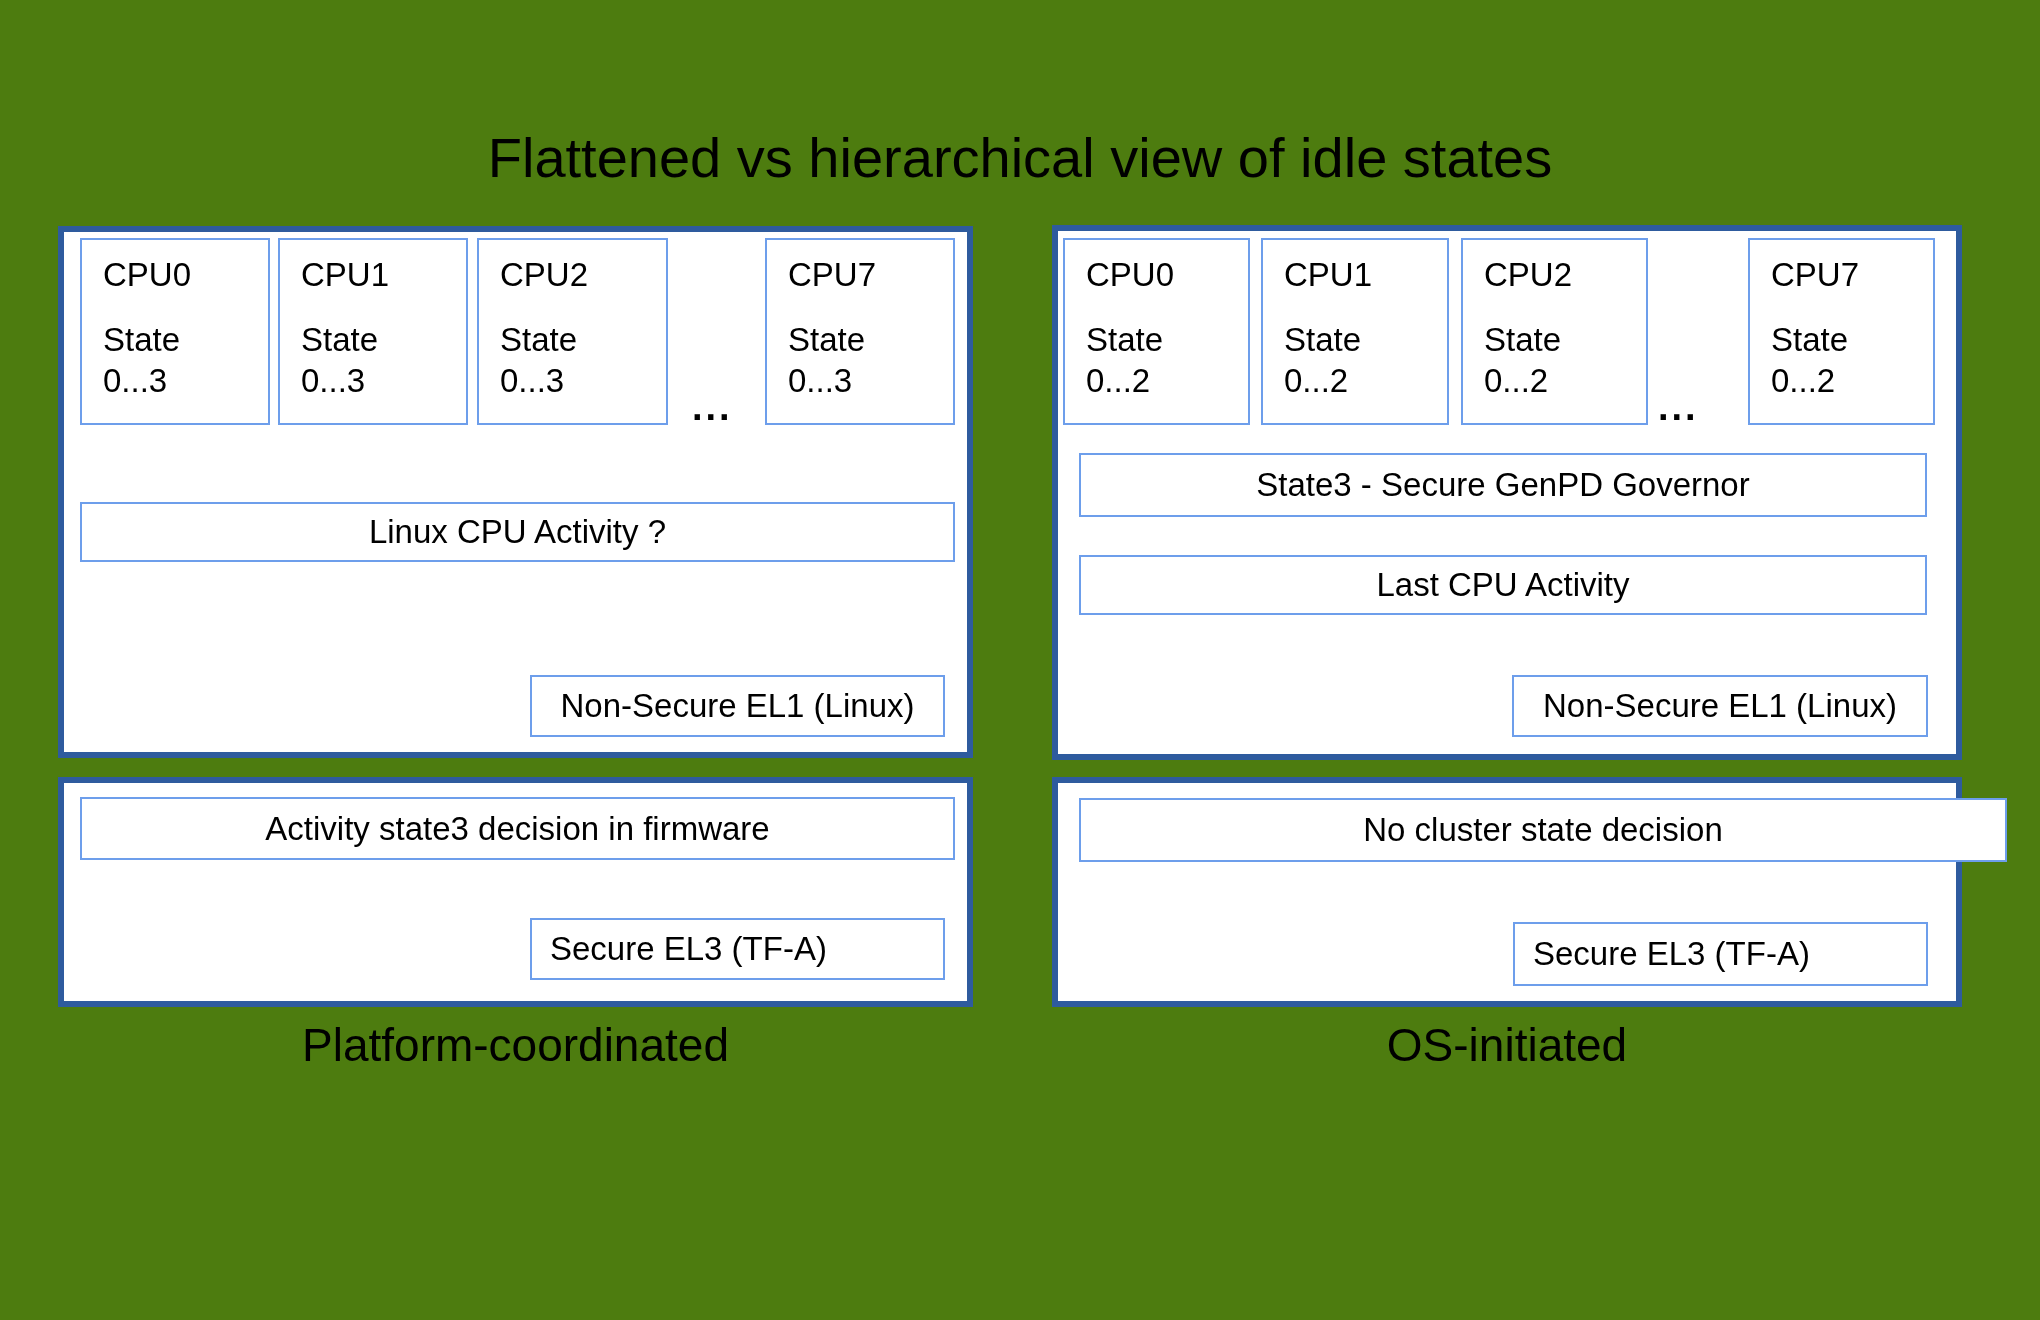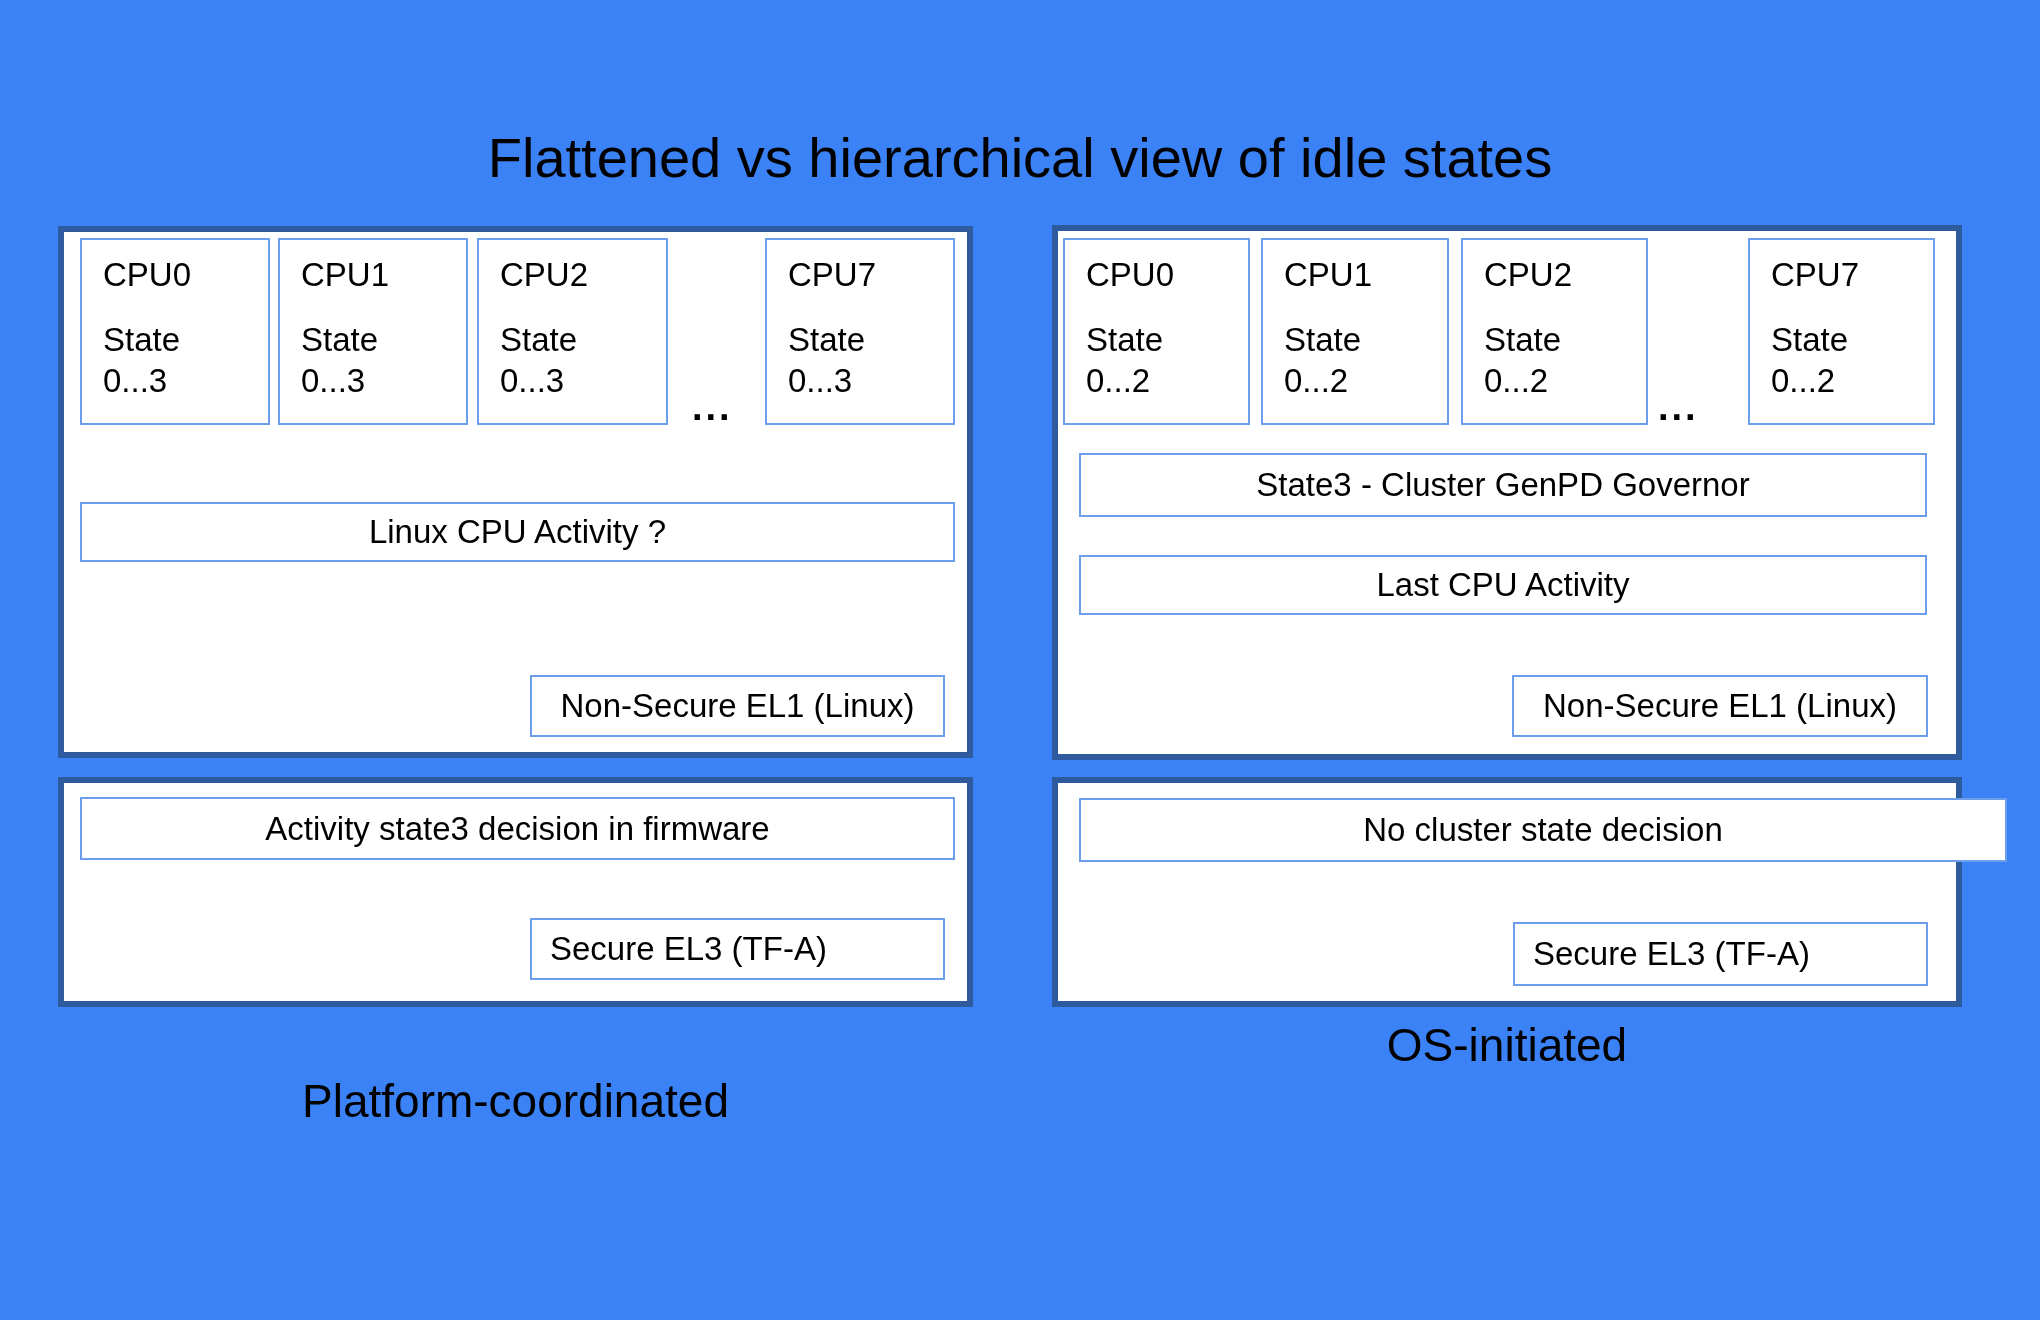--- a/index.html
+++ b/index.html
@@ -1,17 +1,17 @@
 <!DOCTYPE html>
 <html><head>
 <meta charset="utf-8">
 <style>
   html,body{margin:0;padding:0;background:#ffffff;}
   #page{
-    position:relative;width:2040px;height:1320px;background:#3b82f6;
+    position:relative;width:2040px;height:1320px;background:#4d7c0f;
     font-family:"Liberation Sans","DejaVu Sans",sans-serif;color:#000;
     overflow:hidden;
   }
   .abs{position:absolute;box-sizing:border-box;}
   .title{
     left:0;top:126px;width:2040px;text-align:center;
     font-size:56px;line-height:1.15;color:#000;
   }
   .panel{
     border:6px solid #2e5b9e;background:#ffffff;
@@ -75,21 +75,21 @@
   </div>
 
   <div class="abs bar" style="left:80px;top:502px;width:875px;height:60px;">Linux CPU Activity ?</div>
 
   <div class="abs bar" style="left:530px;top:675px;width:415px;height:62px;">Non-Secure EL1 (Linux)</div>
 
   <div class="abs panel" style="left:58px;top:777px;width:915px;height:230px;"></div>
   <div class="abs bar" style="left:80px;top:797px;width:875px;height:63px;">Activity state3 decision in firmware</div>
   <div class="abs bar left-align" style="left:530px;top:918px;width:415px;height:62px;">Secure EL3 (TF-A)</div>
 
-  <div class="abs caption" style="left:58px;top:1076px;width:915px;">Platform-coordinated</div>
+  <div class="abs caption" style="left:58px;top:1020px;width:915px;">Platform-coordinated</div>
 
   <div class="abs panel" style="left:1052px;top:225px;width:910px;height:535px;"></div>
 
   <div class="abs cpu-box" style="left:1063px;top:238px;width:187px;height:187px;">
     <div>CPU0</div>
     <div class="cpu-state">
       <div>State</div>
       <div>0...2</div>
     </div>
   </div>
@@ -109,21 +109,21 @@
   </div>
   <div class="abs dots" style="left:1658px;top:388px;width:66px;">...</div>
   <div class="abs cpu-box" style="left:1748px;top:238px;width:187px;height:187px;">
     <div>CPU7</div>
     <div class="cpu-state">
       <div>State</div>
       <div>0...2</div>
     </div>
   </div>
 
-  <div class="abs bar" style="left:1079px;top:453px;width:848px;height:64px;">State3 - Cluster GenPD Governor</div>
+  <div class="abs bar" style="left:1079px;top:453px;width:848px;height:64px;">State3 - Secure GenPD Governor</div>
   <div class="abs bar" style="left:1079px;top:555px;width:848px;height:60px;">Last CPU Activity</div>
 
   <div class="abs bar" style="left:1512px;top:675px;width:416px;height:62px;">Non-Secure EL1 (Linux)</div>
 
   <div class="abs panel" style="left:1052px;top:777px;width:910px;height:230px;"></div>
   <div class="abs bar" style="left:1079px;top:798px;width:928px;height:64px;">No cluster state decision</div>
   <div class="abs bar left-align" style="left:1513px;top:922px;width:415px;height:64px;">Secure EL3 (TF-A)</div>
 
   <div class="abs caption" style="left:1052px;top:1020px;width:910px;">OS-initiated</div>
 

